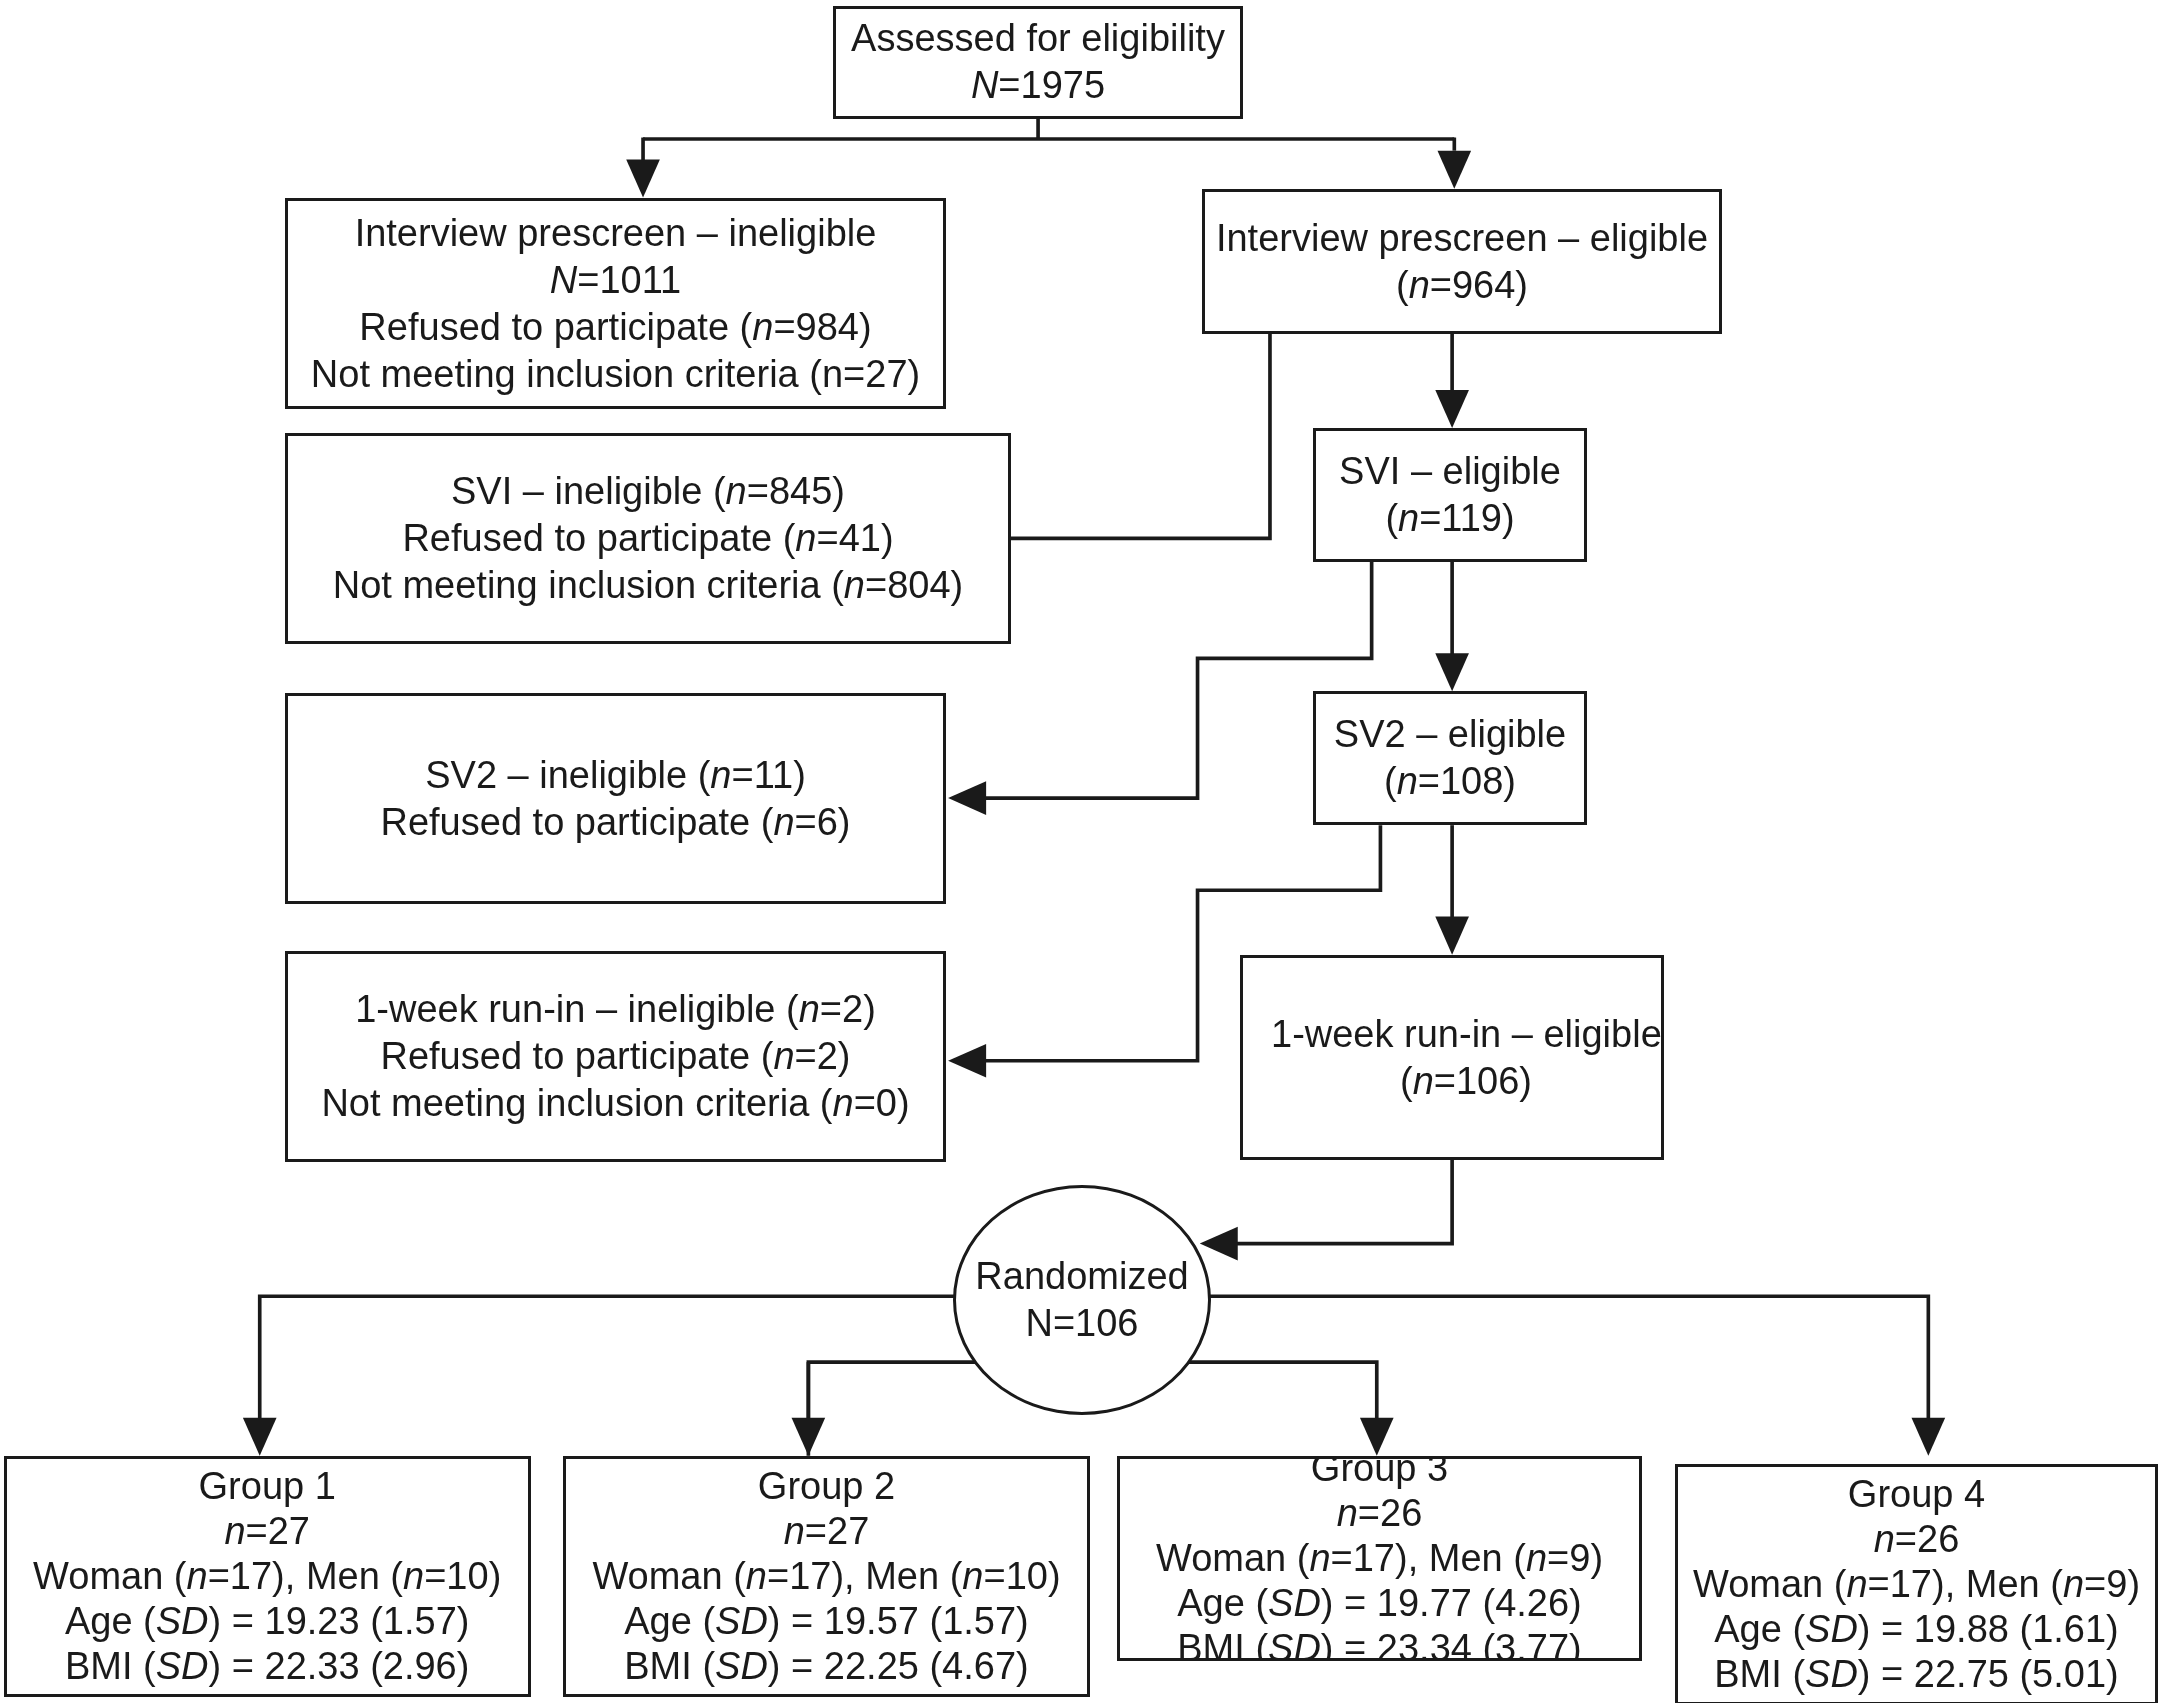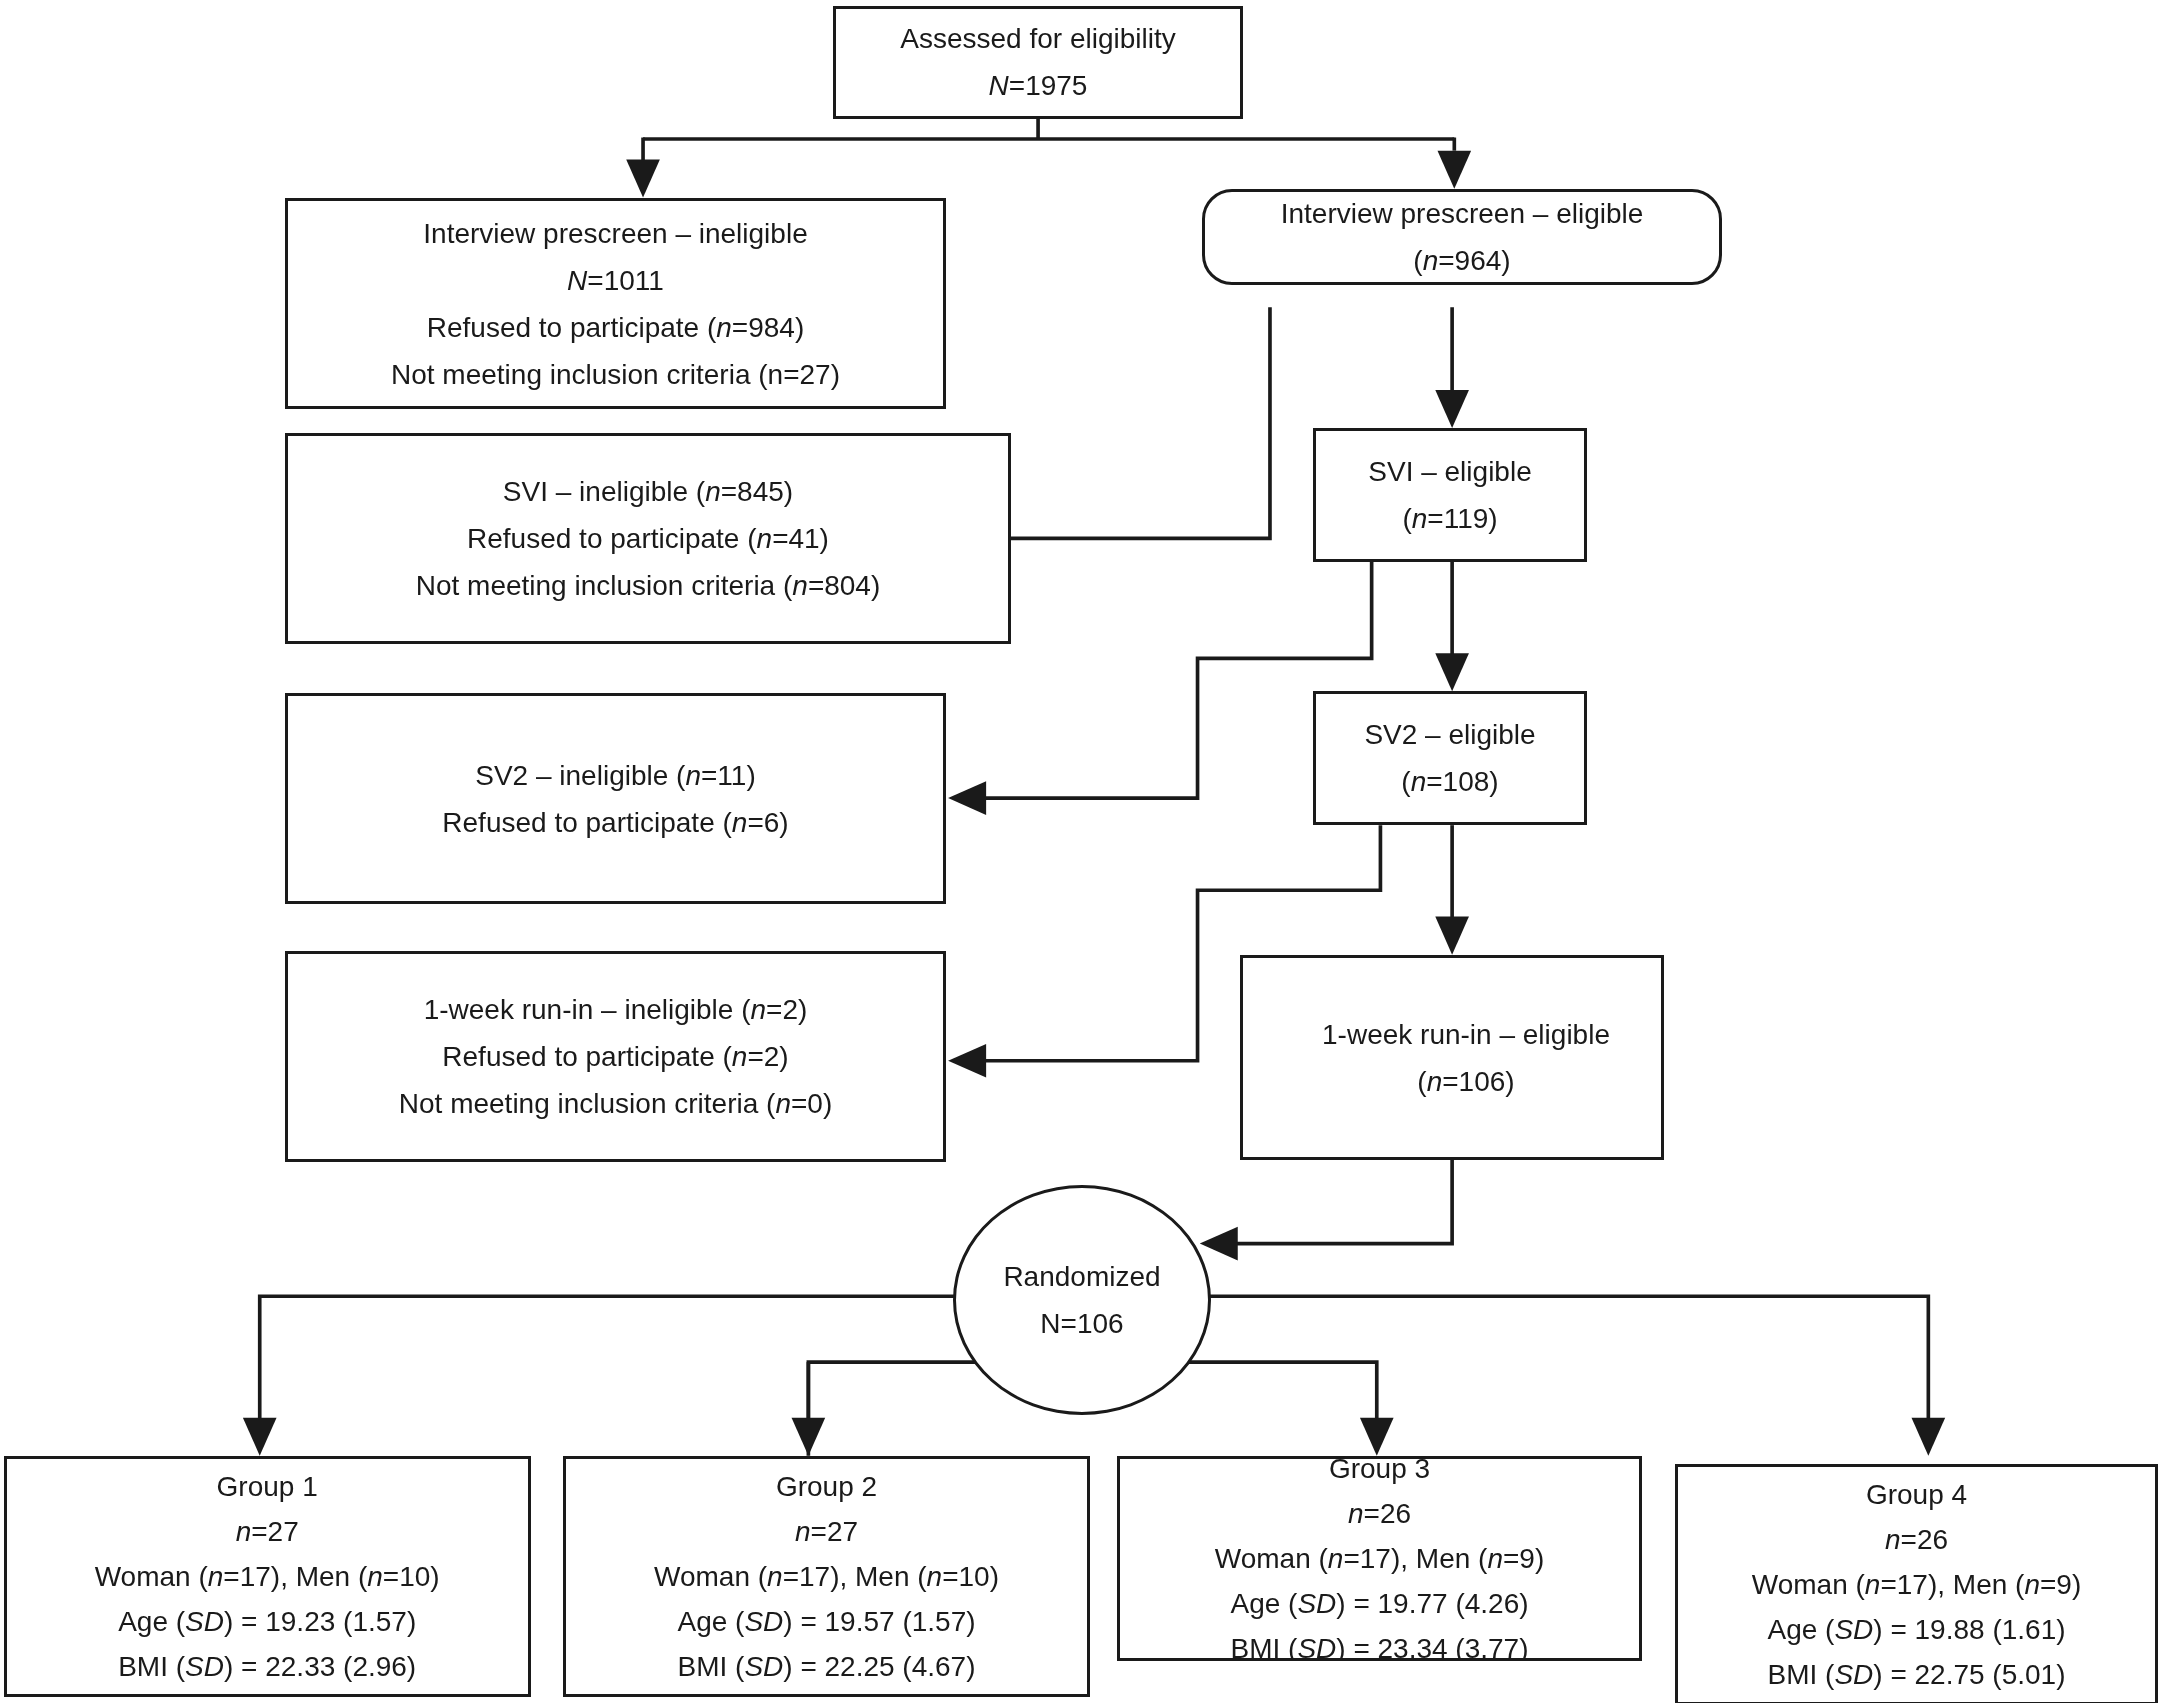--- a/index.html
+++ b/index.html
@@ -8,34 +8,34 @@
     position:relative; width:2161px; height:1703px; background:#ffffff;
     font-family:"Liberation Sans", sans-serif; color:var(--ink);
   }
   svg.wires { position:absolute; left:0; top:0; z-index:1; }
   svg.wires polyline, svg.wires line { stroke:var(--ink); stroke-width:5; fill:none; }
   svg.wires polygon { fill:var(--ink); stroke:none; }
   .box {
     position:absolute; box-sizing:border-box; z-index:2;
     border:3.7px solid var(--ink); background:#ffffff;
     display:flex; flex-direction:column; justify-content:center;
-    text-align:center; font-size:28px; line-height:47px;
+    text-align:center; font-size:38px; line-height:47px;
     overflow:hidden;
   }
   .box .ln { white-space:nowrap; }
   .it { font-style:italic; }
   .circle { border-radius:50%; z-index:3; }
   .group { line-height:45px; }
 
   #b-assessed { left:833px; top:5.9px;    width:410px; height:113px; }
   #b-l1       { left:285px;  top:198px;  width:661px; height:211px; }
   #b-l2       { left:285px;  top:433px;  width:726px; height:211px; }
   #b-l3       { left:285px;  top:693px;  width:661px; height:211px; }
   #b-l4       { left:285px;  top:951px; width:661px; height:211px; }
-  #b-r1       { left:1202px; top:189px;  width:520px; height:96px;border-radius:30px; }
+  #b-r1       { left:1202px; top:189px;  width:520px; height:145px; }
   #b-r2       { left:1313px; top:428px;  width:274px; height:134px; }
   #b-r3       { left:1313px; top:691px;  width:274px; height:134px; }
   #b-r4       { left:1240px; top:955px; width:424px; height:205px;padding-left:28px; }
   #b-rand     { left:953px; top:1185px; width:258px; height:230px; }
   #b-g1       { left:3.7px;    top:1456px; width:527px; height:241px; }
   #b-g2       { left:563px;  top:1456px; width:527px; height:241px; }
   #b-g3       { left:1117px; top:1456px; width:525px; height:205px; }
   #b-g4       { left:1675px; top:1456px; width:483px; height:241px;margin-top:8px; }
 </style>
 </head>

